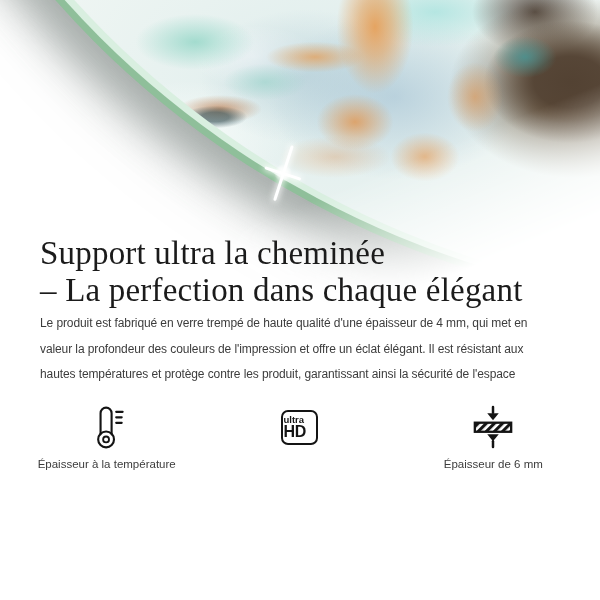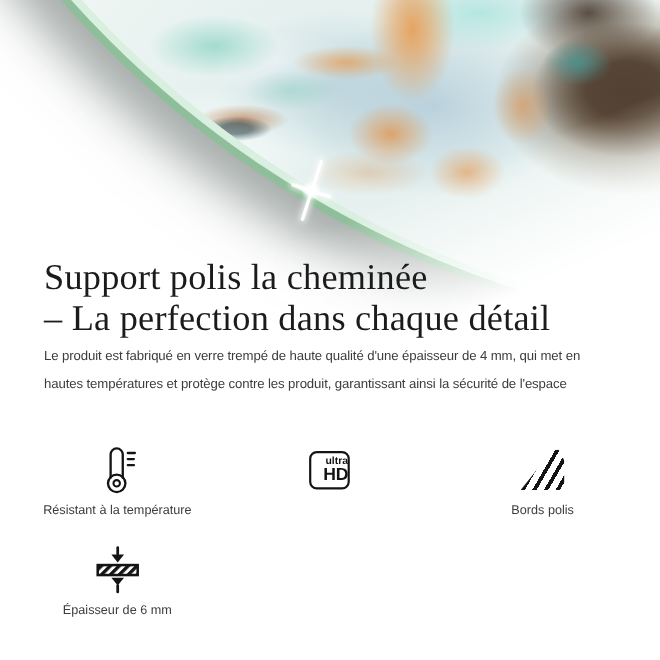--- a/index.html
+++ b/index.html
@@ -87,21 +87,21 @@
     position:absolute; left:10px; top:404px; width:580px;
     display:grid; grid-template-columns:repeat(3, 1fr); row-gap:24px;
   }
   .feature { display:flex; flex-direction:column; align-items:center; }
   .icon-box { height:46px; display:flex; align-items:center; justify-content:center; color:var(--icon-color, #141414); }
   .icon-box svg { display:block; }
   .feature-label { margin-top:7px; font-size:11.5px; line-height:14px; color:var(--text-secondary, #3c3c3c); }
 
   .uhd-box {
     width:33px; height:31px; border:2.5px solid var(--icon-color,#141414); border-radius:7px;
-    display:flex; flex-direction:column; align-items:flex-end; justify-content:center;
+    display:flex; flex-direction:column; align-items:flex-start; justify-content:center;
     color:var(--icon-color,#141414);
   }
   .uhd-top { font-size:9.5px; line-height:10px; font-weight:700; letter-spacing:0; }
   .uhd-bottom { font-size:16px; line-height:14px; font-weight:800; letter-spacing:-0.3px; }
 
   .stripes {
     width:40px; height:37px;
     background:repeating-linear-gradient(120deg, #141414 0px, #141414 3.4px, rgba(0,0,0,0) 3.4px, rgba(0,0,0,0) 9.2px);
     clip-path:polygon(0% 100%, 74% 0%, 87% 0%, 100% 30%, 100% 100%);
   }
@@ -115,62 +115,57 @@
     <div class="glass-rim-dark"></div>
     <div class="glass-rim-light"></div>
     <div class="glass-art"></div>
     <div class="sparkle">
         <div class="sparkle-core"></div>
       </div>
   </div>
 
   <div class="content">
     <div class="heading">
-      <div>Support polis la cheminée</div>
-      <div>– La perfection dans chaque détail</div>
+      <div>Support ultra la cheminée</div>
+      <div>– La perfection dans chaque élégant</div>
     </div>
     <div class="body-text">
       <div class="body-line">Le produit est fabriqué en verre trempé de haute qualité d'une épaisseur de 4 mm, qui met en</div>
+      <div class="body-line">valeur la profondeur des couleurs de l'impression et offre un éclat élégant. Il est résistant aux</div>
       <div class="body-line">hautes températures et protège contre les produit, garantissant ainsi la sécurité de l'espace</div>
     </div>
   </div>
 
   <div class="features">
 
     <div class="feature">
       <div class="icon-box">
         <svg width="40" height="46" viewBox="0 0 40 50" fill="none" stroke="currentColor" stroke-width="2.3" stroke-linecap="round">
           <path d="M13 33 V10 a6 6 0 0 1 12 0 V33"></path>
           <circle cx="19" cy="38.5" r="8.6"></circle>
           <circle cx="19" cy="38.5" r="3.2" stroke-width="2"></circle>
           <path d="M30 8.5 h7"></path>
           <path d="M30 14.5 h6"></path>
           <path d="M30 20.5 h6"></path>
         </svg>
       </div>
-      <div class="feature-label">Résistant à la température</div>
+      <div class="feature-label">Épaisseur à la température</div>
     </div>
 
     <div class="feature">
       <div class="icon-box">
         <div class="uhd-box">
           <div class="uhd-top">ultra</div>
           <div class="uhd-bottom">HD</div>
         </div>
       </div>
     </div>
 
 
 
-    <div class="feature">
-      <div class="icon-box">
-        <div class="stripes"></div>
-      </div>
-      <div class="feature-label">Bords polis</div>
-    </div>
 
     <div class="feature">
       <div class="icon-box">
         <svg width="48" height="44" viewBox="0 0 48 46">
           <defs>
             <pattern id="hatch" width="6" height="6" patternUnits="userSpaceOnUse" patternTransform="rotate(45)">
               <rect width="3.2" height="6" fill="#141414"></rect>
             </pattern>
           </defs>
           <g stroke="#141414" stroke-width="2.6" stroke-linecap="round">

